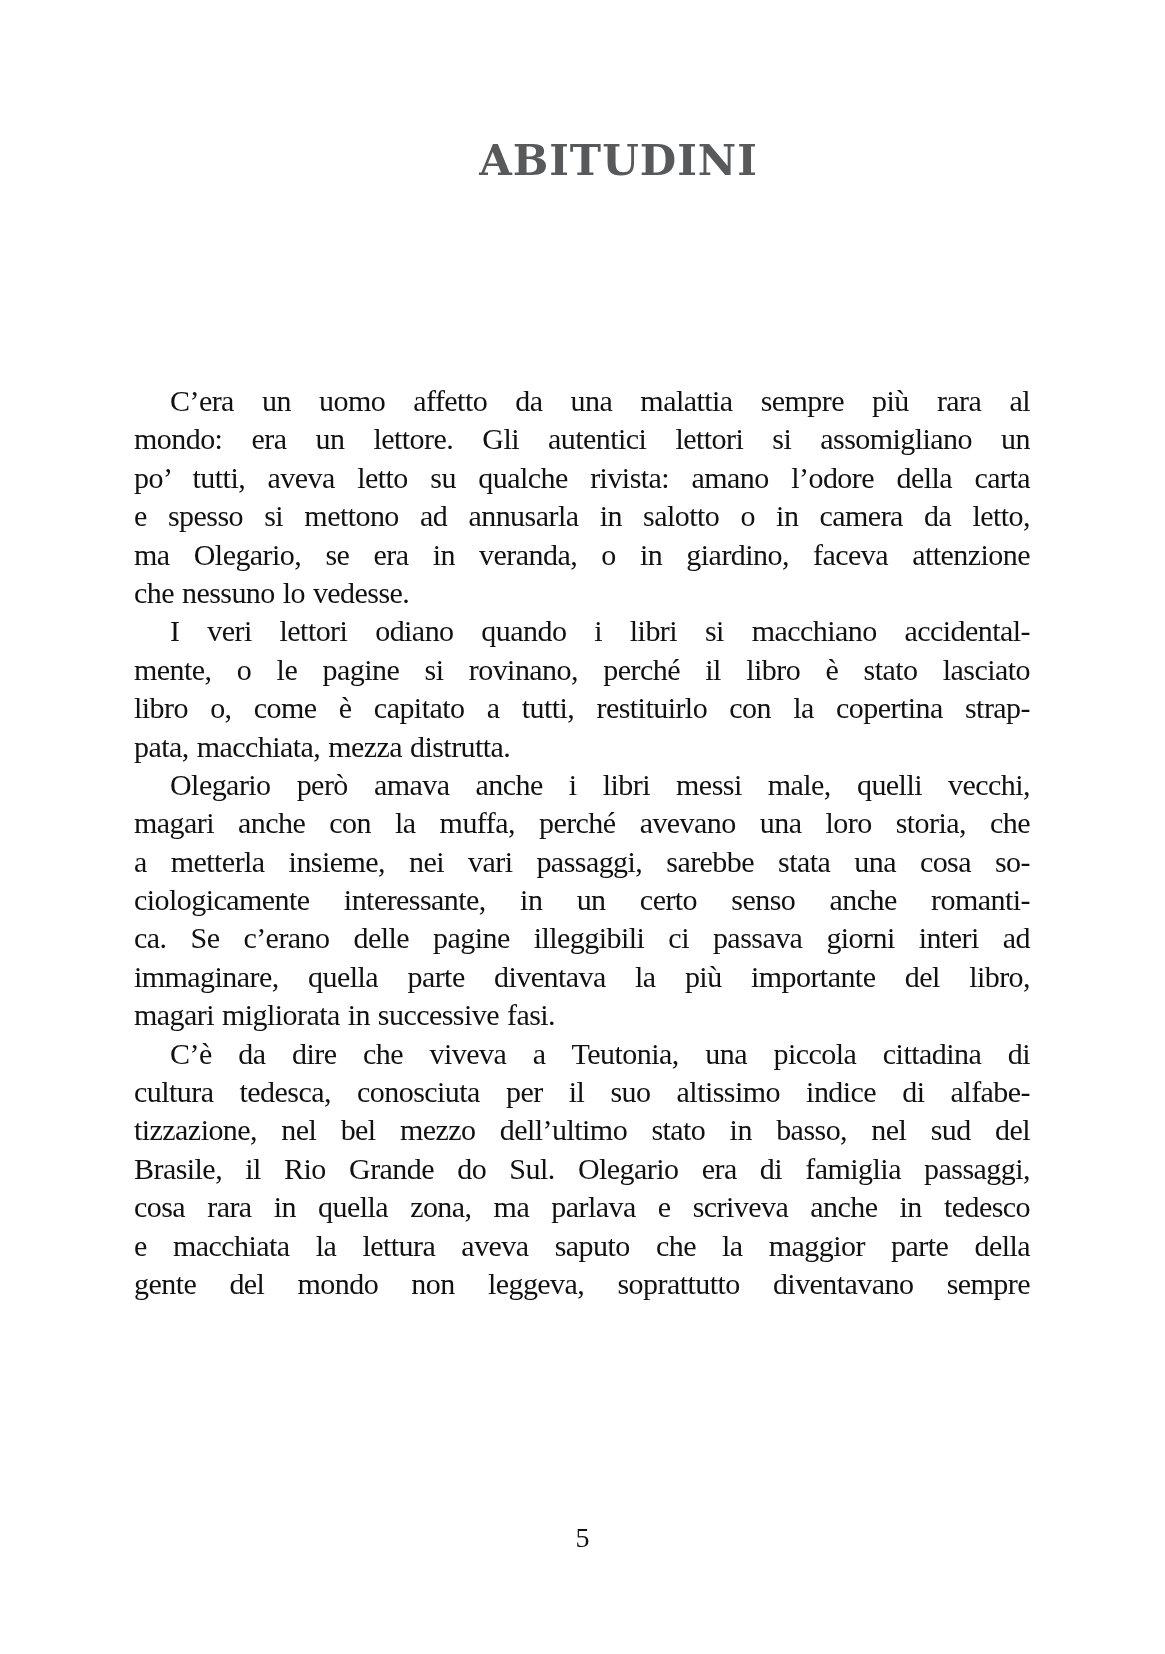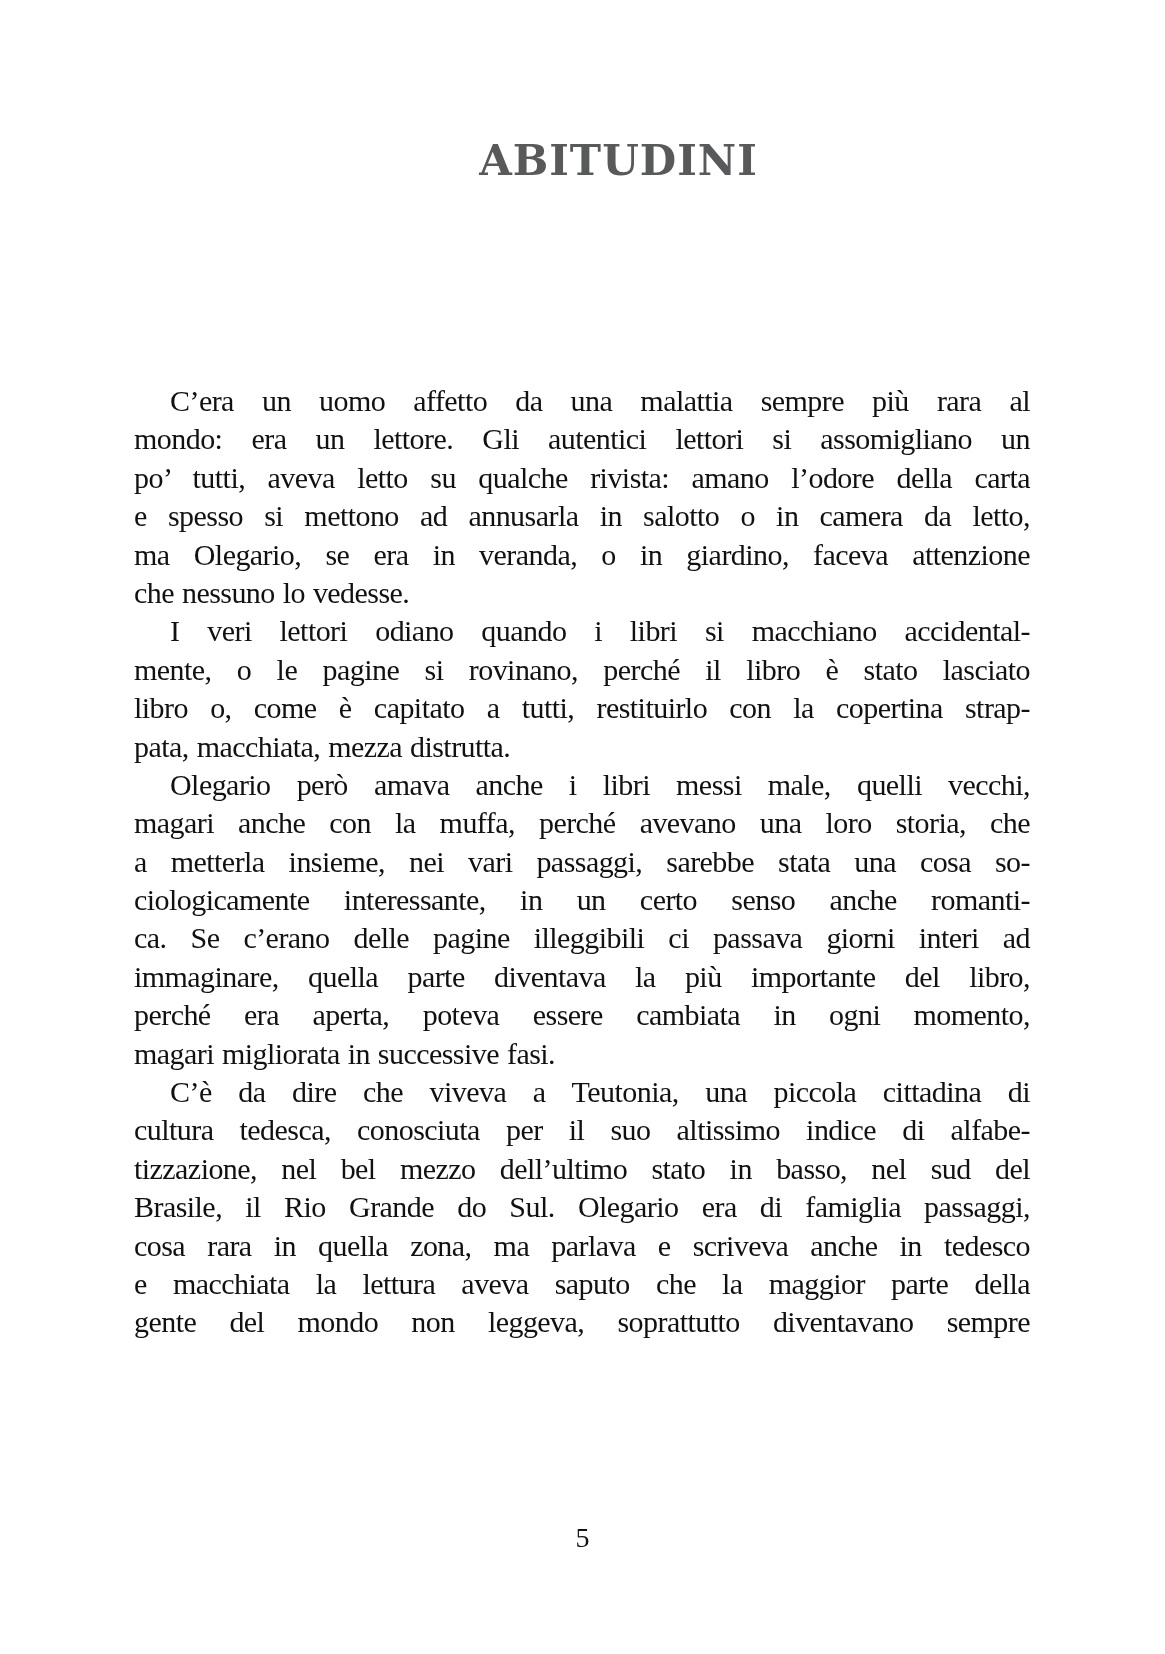--- a/index.html
+++ b/index.html
@@ -89,21 +89,20 @@
       <span class="line">libro o, come è capitato a tutti, restituirlo con la copertina strap-</span>
       <span class="line last">pata, macchiata, mezza distrutta.</span>
     </div>
     <div>
       <span class="line indent">Olegario però amava anche i libri messi male, quelli vecchi,</span>
       <span class="line">magari anche con la muffa, perché avevano una loro storia, che</span>
       <span class="line">a metterla insieme, nei vari passaggi, sarebbe stata una cosa so-</span>
       <span class="line">ciologicamente interessante, in un certo senso anche romanti-</span>
       <span class="line">ca. Se c’erano delle pagine illeggibili ci passava giorni interi ad</span>
       <span class="line">immaginare, quella parte diventava la più importante del libro,</span>
-      <span class="line">perché era aperta, poteva essere cambiata in ogni momento,</span>
       <span class="line last">magari migliorata in successive fasi.</span>
     </div>
     <div>
       <span class="line indent">C’è da dire che viveva a Teutonia, una piccola cittadina di</span>
       <span class="line">cultura tedesca, conosciuta per il suo altissimo indice di alfabe-</span>
       <span class="line">tizzazione, nel bel mezzo dell’ultimo stato in basso, nel sud del</span>
       <span class="line">Brasile, il Rio Grande do Sul. Olegario era di famiglia passaggi,</span>
       <span class="line">cosa rara in quella zona, ma parlava e scriveva anche in tedesco</span>
       <span class="line">e macchiata la lettura aveva saputo che la maggior parte della</span>
       <span class="line">gente del mondo non leggeva, soprattutto diventavano sempre</span>

